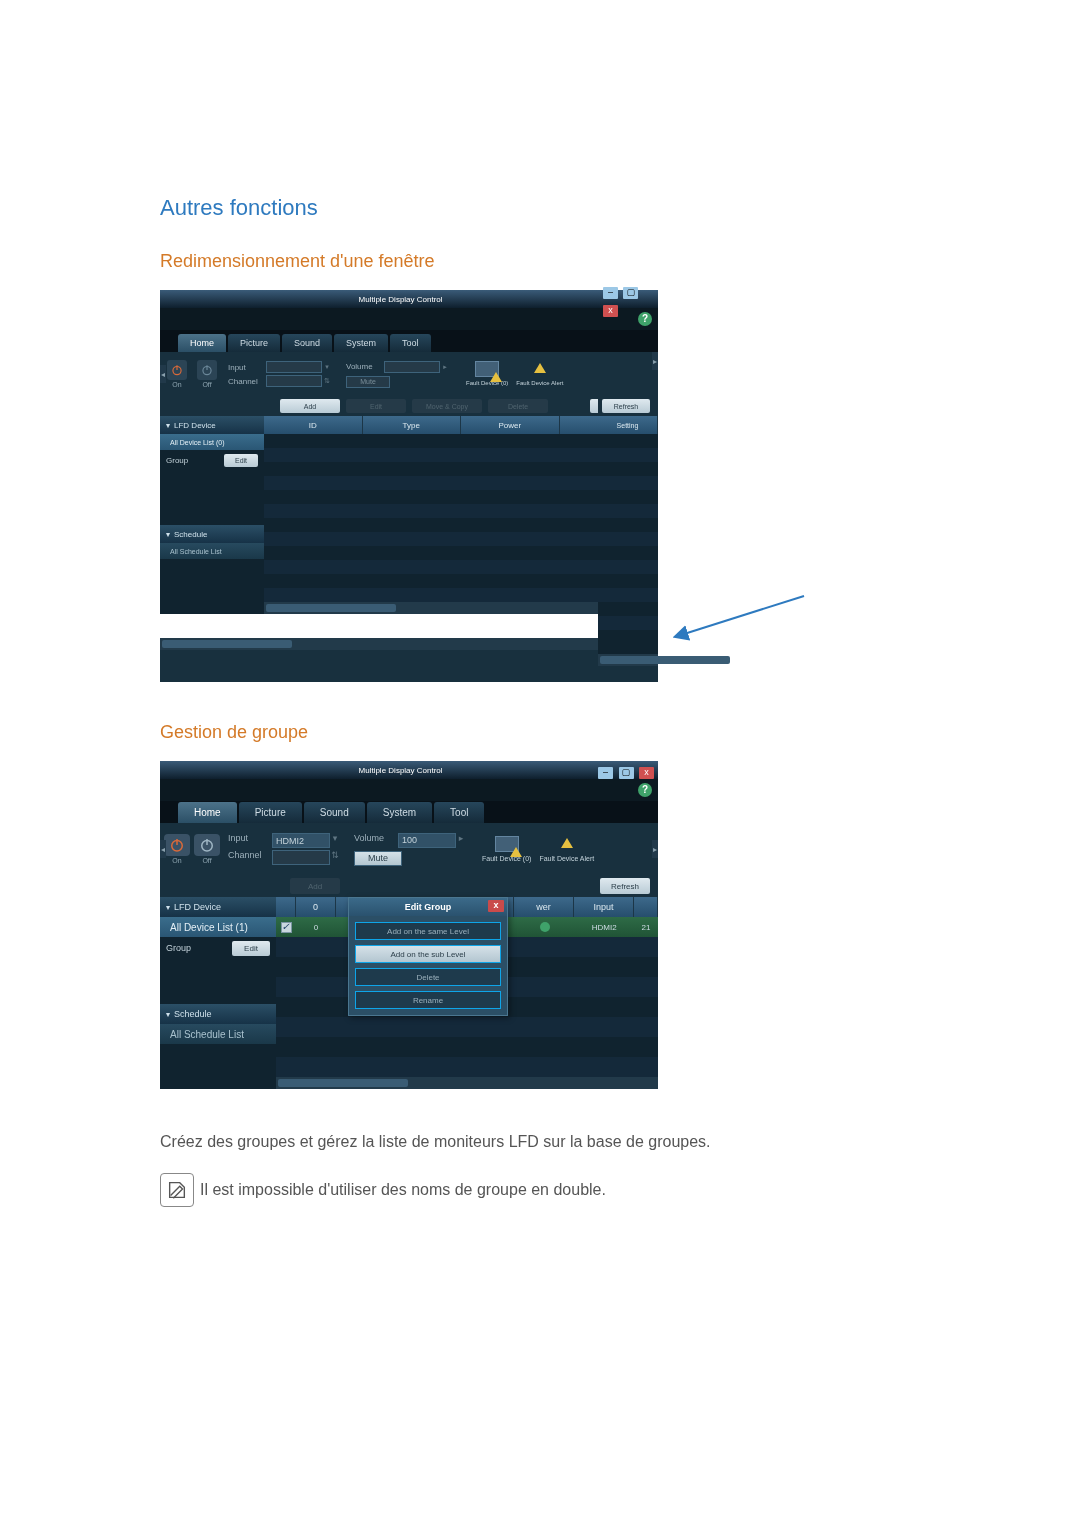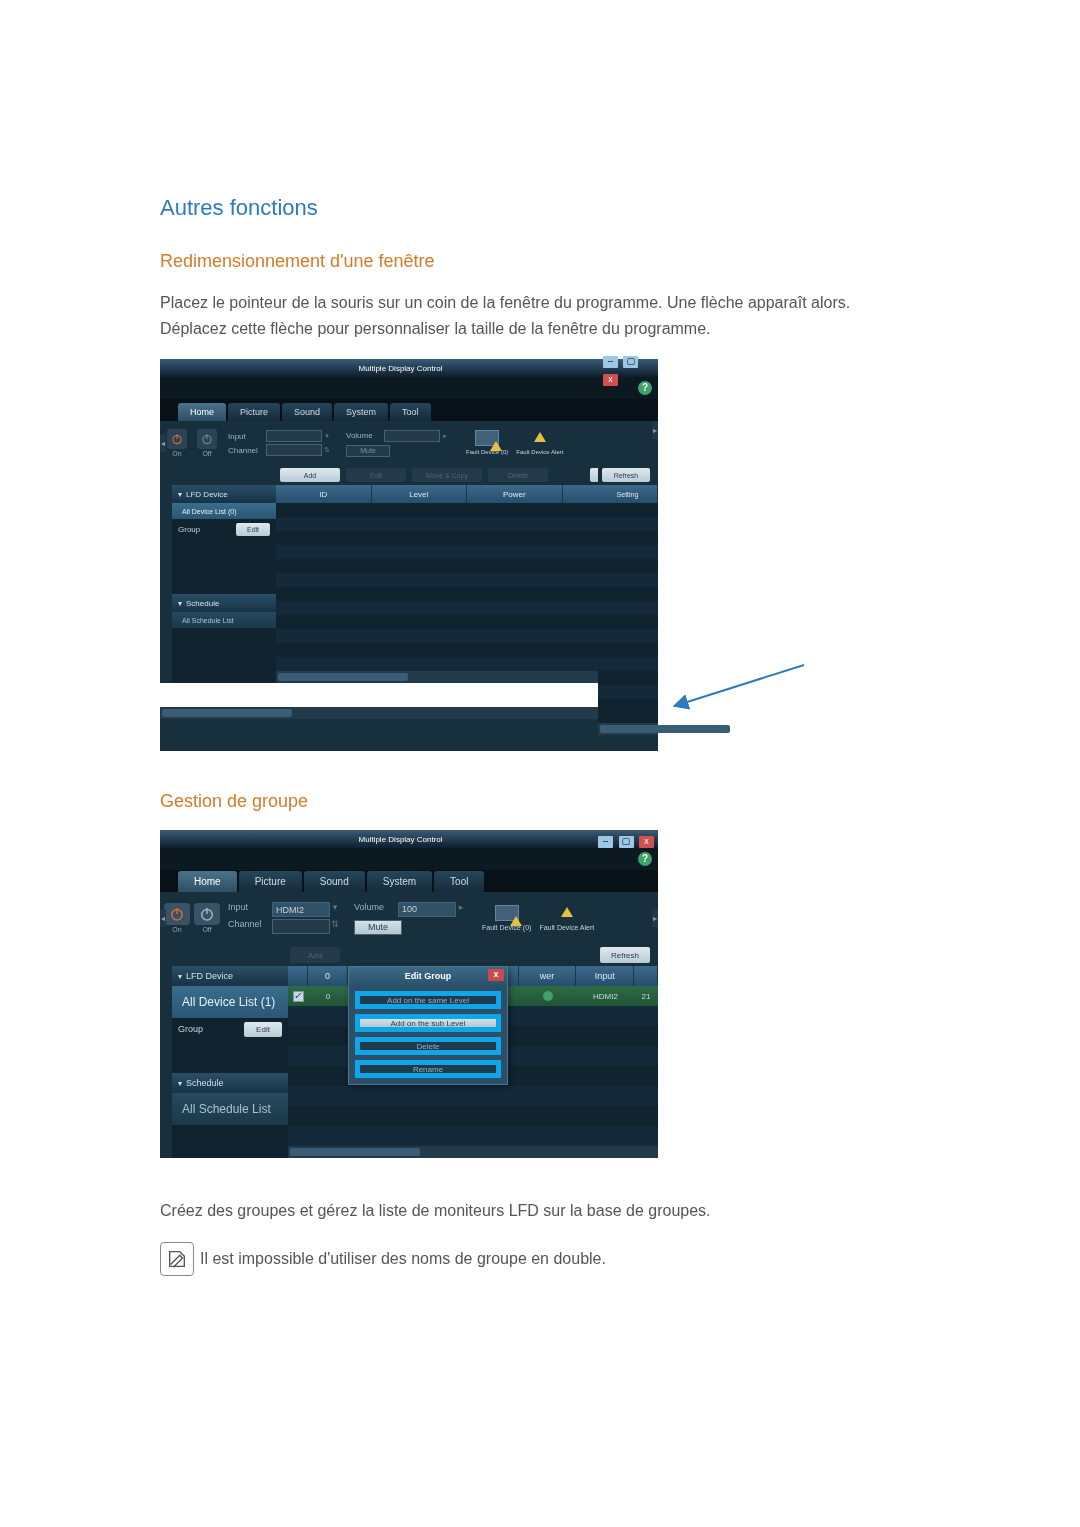--- a/index.html
+++ b/index.html
@@ -50,21 +50,21 @@
   .nav { position:absolute; width:6px; height:18px; background:#21394a; color:#8aa0ad; font-size:8px; display:flex; align-items:center; justify-content:center; }
   .nav.l { left:0; } .nav.r { right:0; }
   
   .actionbar { height:20px; background:#18303e; display:flex; align-items:center; padding: 0 8px 0 120px; gap:6px; }
   .abtn { width:60px; height:14px; font-size:7px; display:flex; align-items:center; justify-content:center; border-radius:2px; }
   .abtn.en { background: linear-gradient(#dfe9ef,#b9cbd5); color:#2b3e49; }
   .abtn.dis { background:#253a48; color:#50646f; }
   .abtn.ref { margin-left:auto; }
   
   .split { display:flex; background:#18303e; }
-  .side { width:104px; background:#10232f; display:flex; flex-direction:column;margin-left:12px; }
+  .side { width:104px; background:#10232f; display:flex; flex-direction:column; }
   .shead { height:18px; background: linear-gradient(#2b4f66,#163247); color:#cfe1eb; font-size:8px; display:flex; align-items:center; padding-left:6px; }
   .shead::before { content:"▾"; font-size:8px; margin-right:4px; color:#cfe1eb; }
   .ssel { height:16px; background: linear-gradient(#3a6d8c,#2a5674); color:#e5f0f6; font-size:7px; display:flex; align-items:center; padding-left:10px; }
   .srow { height:20px; display:flex; align-items:center; padding: 0 6px; gap:0; }
   .srow .lab { font-size:8px; color:#c3d2da; flex:1; }
   .srow .ebtn { width:34px; height:13px; font-size:7px; background:linear-gradient(#dfe9ef,#b9cbd5); color:#2b3e49; display:flex; align-items:center; justify-content:center; border-radius:2px; }
   .spacer { flex:1; background:#10232f; }
   
   .main { flex:1; display:flex; flex-direction:column; }
   .colh { height:18px; background: linear-gradient(#3d698b,#264e6d); display:flex; }
@@ -89,56 +89,55 @@
   .mdc2 .tab { padding:5px 16px; font-size:10px; }
   .mdc2 .glab, .mdc2 .gsel, .mdc2 .drop { font-size:9px; height:15px; }
   .mdc2 .glab { width:44px; }
   .mdc2 .gsel { width:58px; }
   .mdc2 .mute { width:48px; height:15px; font-size:9px; }
   .mdc2 .ai .txt { font-size:7px; }
   .mdc2 .actionbar { height:22px; padding-left:130px; }
   .mdc2 .abtn { width:50px; height:16px; font-size:8px; }
   .mdc2 .side { width:116px; }
   .mdc2 .shead { height:20px; font-size:9px; }
-  .mdc2 .ssel { height:32px; font-size:12px; }
+  .mdc2 .ssel { height:20px; font-size:10px; }
   .mdc2 .srow { height:22px; }
   .mdc2 .srow .lab { font-size:9px; }
   .mdc2 .srow .ebtn { width:38px; height:15px; font-size:8px; }
   .mdc2 .colh { height:20px; }
   .mdc2 .colh div { font-size:9px; }
   .mdc2 .rows .r { height:20px; display:flex; }
   .mdc2 .rows .r div { flex:1; font-size:8px; color:#cfdce4; display:flex; align-items:center; justify-content:center; }
   .r.hl { background: linear-gradient(#2e6b46,#205436) !important; }
   .chk { width:20px !important; flex:0 0 20px !important; }
   .chk i { width:11px; height:11px; background:#c9d7de; border:1px solid #7c96a4; display:inline-block; position:relative; }
   .chk i.on::after { content:"✓"; position:absolute; left:0; top:-2px; font-size:10px; color:#246; }
   .dot { width:10px; height:10px; border-radius:50%; background:#3fa26a; display:inline-block; }
   
   .popup { position:absolute; left:188px; top:0; width:160px; background:#2b4f66; border:1px solid #4a7690; box-shadow: 2px 2px 6px rgba(0,0,0,.4); }
   .popup .ph { height:18px; background: linear-gradient(#3b6a89,#2a526e); display:flex; align-items:center; justify-content:center; position:relative; }
   .popup .ph span { color:#fff; font-size:9px; font-weight:bold; }
   .popup .ph .x { position:absolute; right:3px; top:2px; width:16px; height:12px; background:#c94b4b; color:#fff; font-size:9px; text-align:center; line-height:11px; border-radius:1px; }
   .popup .pb { padding:6px; display:flex; flex-direction:column; gap:5px; }
-  .popup .opt { height:18px; background:#1e3a4c; color:#9bb0bc; font-size:8px; display:flex; align-items:center; justify-content:center; border:5px solid #0ea5e9; }
+  .popup .opt { height:18px; background:#1e3a4c; color:#9bb0bc; font-size:8px; display:flex; align-items:center; justify-content:center; border:1px solid #0ea5e9; }
   .popup .opt.en { background: linear-gradient(#d5e1e8,#b3c6d0); color:#2b3e49; }
   
   .note { display:flex; align-items:center; gap:6px; margin-top:12px; }
   .note .ni { width:34px; height:34px; border:1px solid #888; border-radius:4px; display:flex; align-items:center; justify-content:center; }
   .note .ni svg { width:22px; height:22px; }
 </style>
 </head>
 <body>
 
 <div class="page">
 
   <div class="h2">Autres fonctions</div>
 
   <div class="h3">Redimensionnement d'une fenêtre</div>
 
-  <div class="p">Placez le pointeur de la souris sur un coin de la fenêtre du programme. Une flèche apparaît alors. Déplacez cette flèche pour personnaliser la taille de la fenêtre du programme.</div>
 
   <div class="shot-wrap">
     <div class="mdc1">
       <div class="titlebar">
         <span style="width:40px"></span>
         <span class="t">Multiple Display Control</span>
         <span class="ctrls">
           <span class="ctrl-min">–</span>
           <span class="ctrl-max">▢</span>
           <span class="ctrl-close">x</span>
@@ -227,21 +226,21 @@
             <span class="ebtn">Edit</span>
           </div>
           <div class="spacer" style="height:100px"></div>
           <div class="shead">Schedule</div>
           <div class="ssel" style="background:linear-gradient(#274a5f,#1a3849); color:#a9c2ce;">All Schedule List</div>
           <div class="spacer" style="height:30px"></div>
         </div>
         <div class="main">
           <div class="colh">
             <div>ID</div>
-            <div>Level</div>
+            <div>Type</div>
             <div>Power</div>
             <div>Input</div>
           </div>
           <div class="rows">
             <div class="r"></div>
               <div class="r"></div>
               <div class="r"></div>
               <div class="r"></div>
             <div class="r"></div>
               <div class="r"></div>

